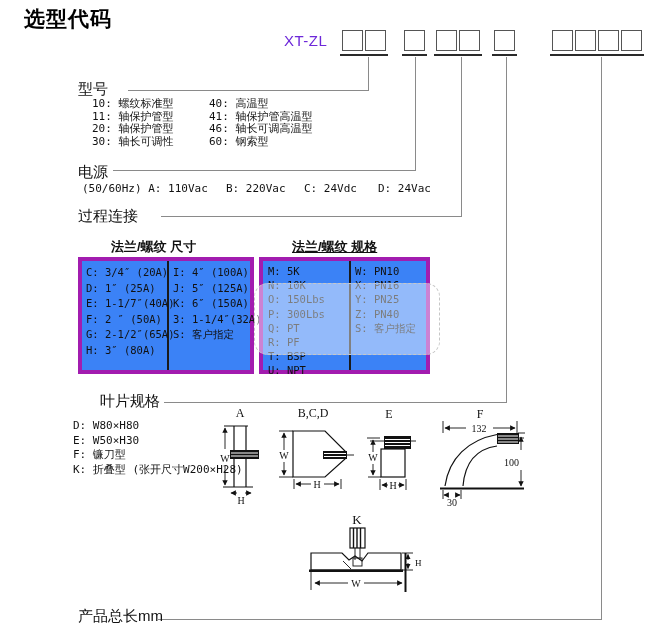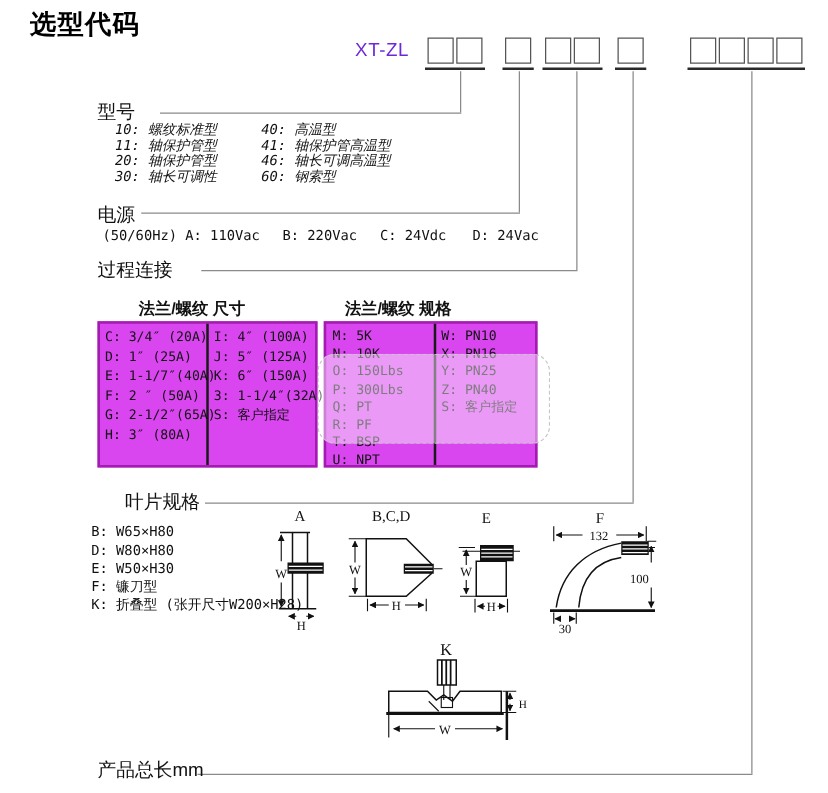--- a/index.html
+++ b/index.html
@@ -9,23 +9,23 @@
   }
   .abs{position:absolute;}
   .hline{position:absolute;height:1px;background:#8a8a8a;}
   .vline{position:absolute;width:1px;background:#8a8a8a;}
   .title{font-size:21px;font-weight:900;letter-spacing:1px;color:#000;}
   .sec{font-size:15px;font-weight:normal;color:#111;}
   .codeprefix{font-size:15px;letter-spacing:.5px;color:#6d28d9;}
   .boxgroup{position:absolute;top:30px;display:flex;gap:2px;padding:0 2px 3px 2px;border-bottom:2px solid #2a2a2a;}
   .cbox{width:21px;height:21px;border:1.5px solid #555;background:#fff;box-sizing:border-box;}
   .mono{font-family:"DejaVu Sans Mono","Liberation Mono",monospace;}
-  .optlist{font-size:11px;line-height:12.6px;white-space:nowrap;font-style:italic;}
+  .optlist{font-size:11px;line-height:12.6px;white-space:nowrap;}
   .pwr{font-size:11px;white-space:nowrap;}
-  .tbl{position:absolute;border:2px solid #a21caf;background:#d946ef;box-sizing:border-box;}
+  .tbl{position:absolute;border:4px solid #a21caf;background:#3b82f6;box-sizing:border-box;}
   .tdiv{position:absolute;top:0;bottom:0;width:2px;background:#1a1a1a;}
   .tcol{position:absolute;top:4px;font-size:10.5px;line-height:15.6px;white-space:nowrap;}
   .tcol2{position:absolute;top:3px;font-size:10.5px;line-height:14.2px;white-space:nowrap;}
   .tblhead{font-size:13px;font-weight:bold;white-space:nowrap;}
   .bladelist{font-size:11px;line-height:14.6px;white-space:nowrap;}
   .wmark{position:absolute;left:238px;top:283px;width:184px;height:70px;
     background:rgba(255,255,255,.45);border:1px dashed #c6c6c6;border-radius:14px;}
   svg text{font-family:"Liberation Serif","DejaVu Serif",serif;fill:#111;}
 </style>
 </head>
@@ -108,21 +108,21 @@
     </div>
     <div class="tcol mono" style="left:91px;">
       <div>I: 4″ (100A)</div>
       <div>J: 5″ (125A)</div>
       <div>K: 6″ (150A)</div>
       <div>3: 1-1/4″(32A)</div>
       <div>S: 客户指定</div>
     </div>
   </div>
 
-  <div class="abs tblhead" style="left:260px;top:238px;">法兰/螺纹 规格</div>
+  <div class="abs tblhead" style="left:276px;top:238px;text-decoration:underline;">法兰/螺纹 规格</div>
   <div class="tbl" style="left:243px;top:257px;width:171px;height:117px;">
     <div class="tdiv" style="left:86px;"></div>
     <div class="tcol2 mono" style="left:5px;">
       <div>M: 5K</div>
       <div>N: 10K</div>
       <div>O: 150Lbs</div>
       <div>P: 300Lbs</div>
       <div>Q: PT</div>
       <div>R: PF</div>
       <div>T: BSP</div>
@@ -134,21 +134,20 @@
       <div>Y: PN25</div>
       <div>Z: PN40</div>
       <div>S: 客户指定</div>
     </div>
   </div>
 
   <div class="wmark"></div>
 
   <div class="abs sec" style="left:84px;top:392px;">叶片规格</div>
   <div class="abs mono bladelist" style="left:57px;top:419px;">
-    <div>B: W65×H80</div>
     <div>D: W80×H80</div>
     <div>E: W50×H30</div>
     <div>F: 镰刀型</div>
     <div>K: 折叠型 (张开尺寸W200×H28)</div>
   </div>
 
   <svg class="abs" style="left:190px;top:405px;" width="330" height="200" viewBox="190 405 330 200">
     <defs>
       <marker id="arw" viewBox="0 0 10 10" refX="9" refY="5" markerWidth="6" markerHeight="6" orient="auto-start-reverse">
         <path d="M0,0 L10,5 L0,10 z" fill="#111"></path>

